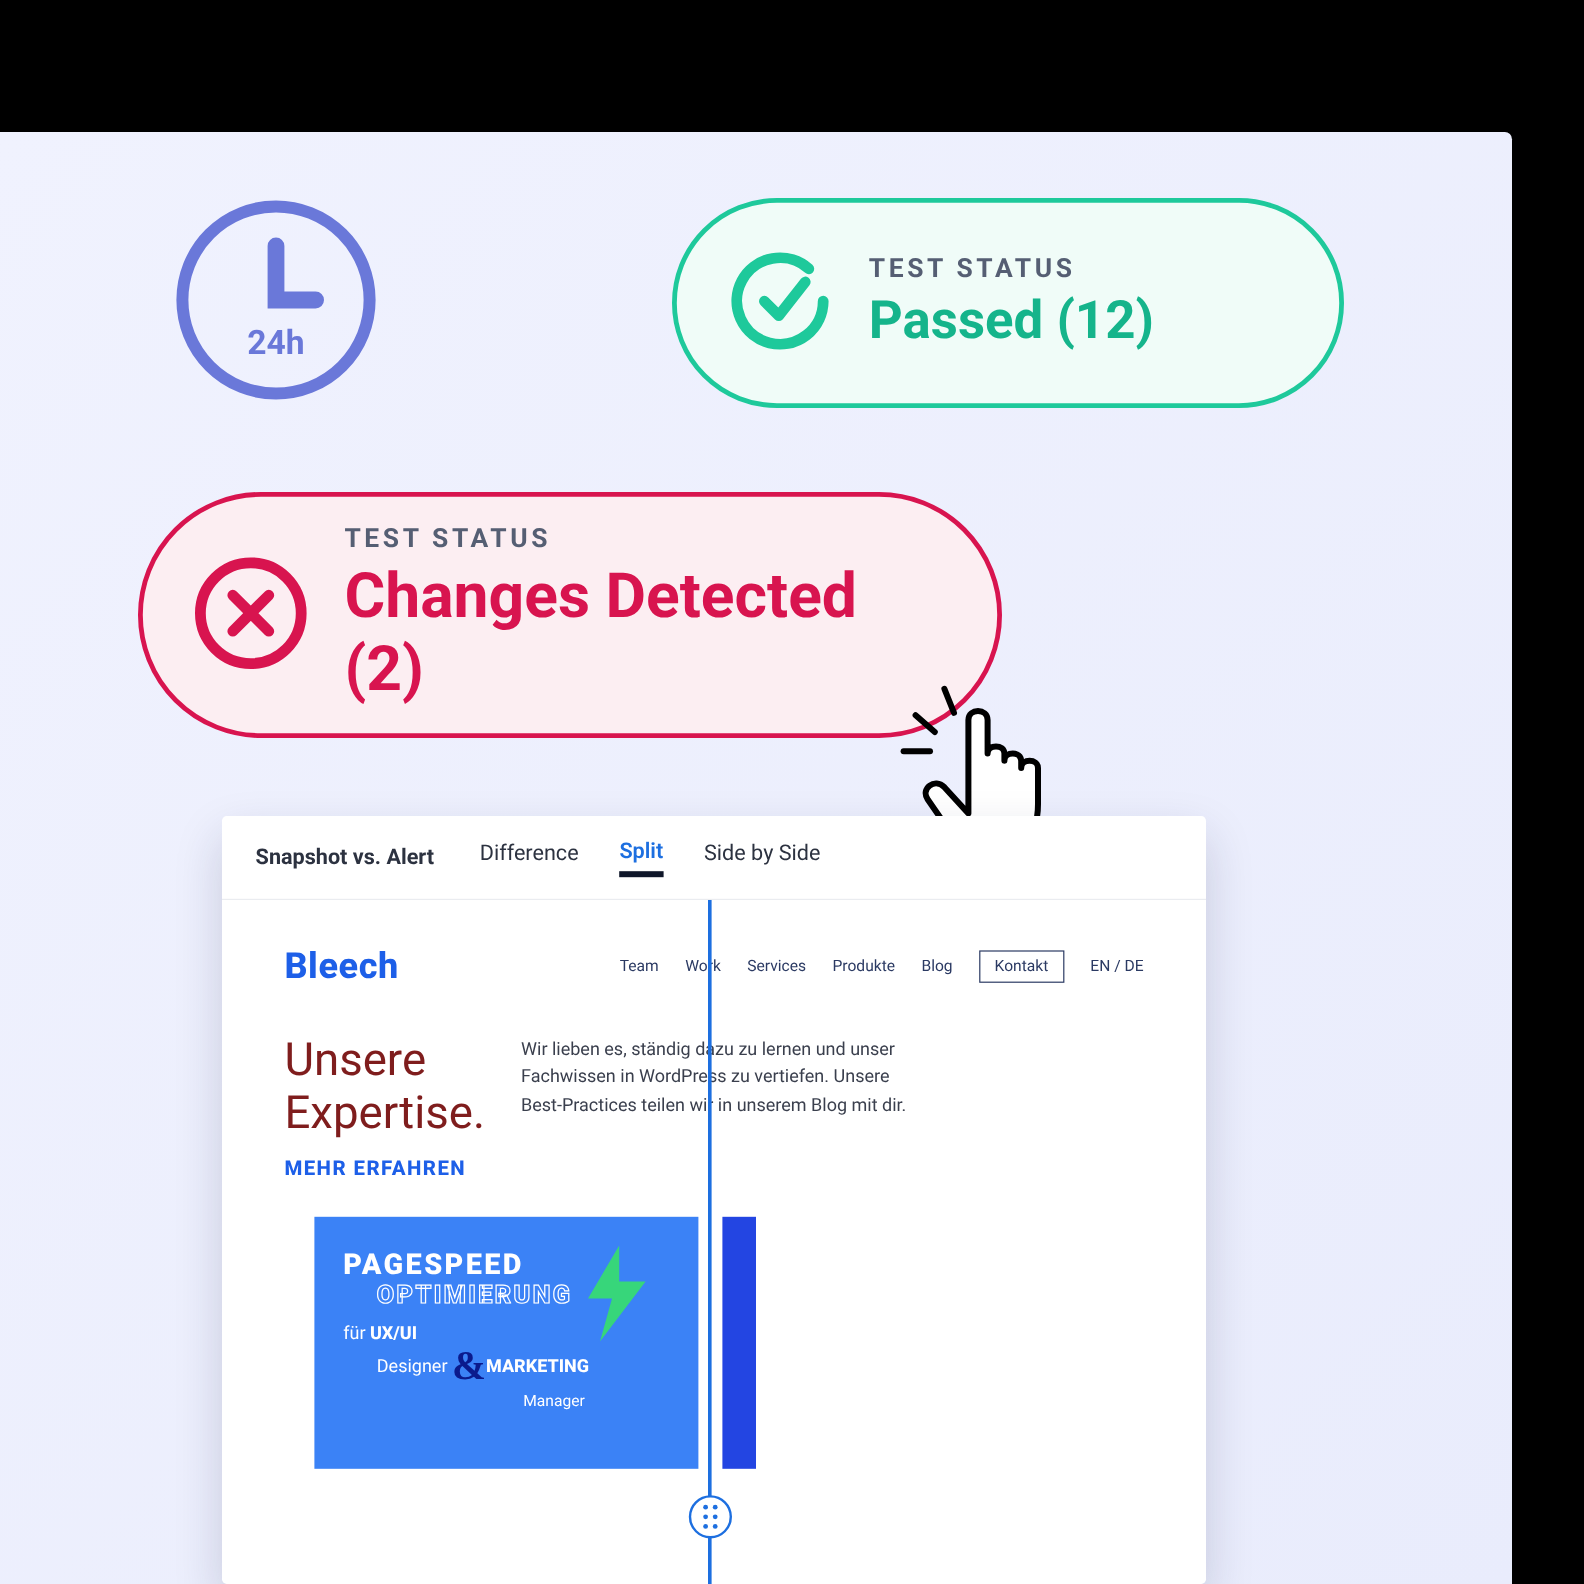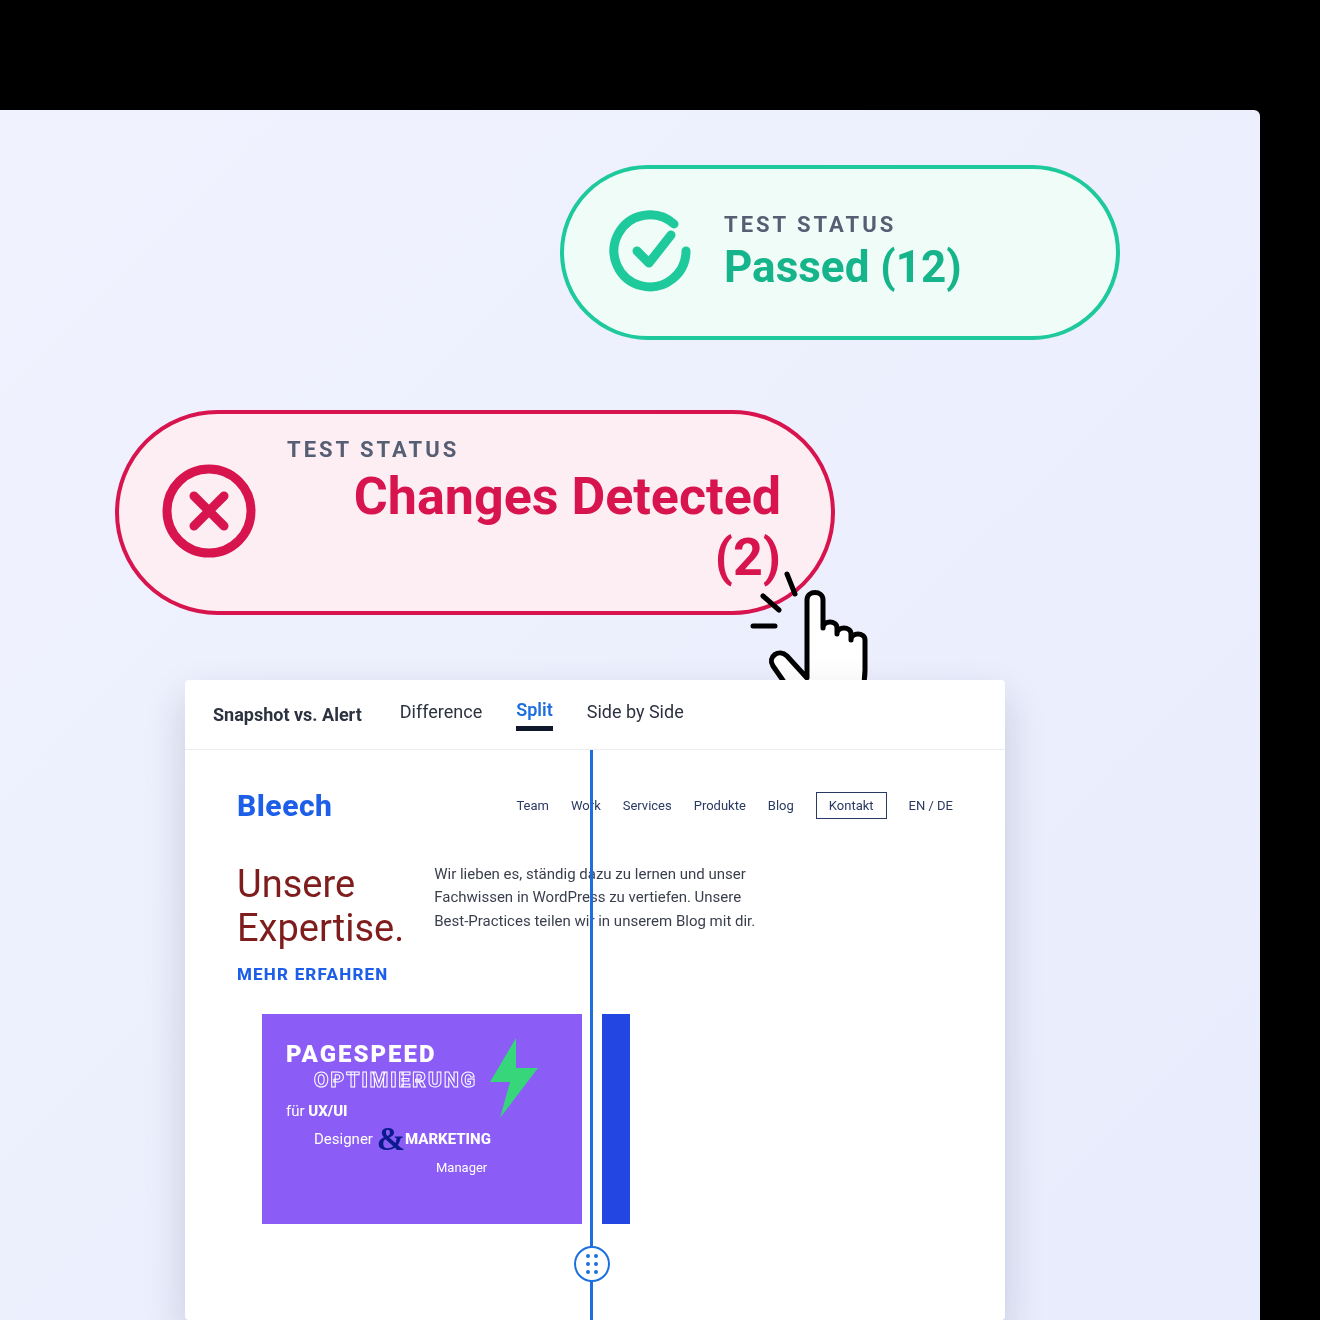--- a/index.html
+++ b/index.html
@@ -59,21 +59,21 @@
   .pill-icon { flex: 0 0 auto; margin-right: 28px; }
   .pill-text { display: flex; flex-direction: column; }
   .pill-label {
     font-size: 22px; font-weight: 700; letter-spacing: 3px;
     color: #555E73;
   }
   .pill-value-pass {
     font-size: 44px; font-weight: 700; color: #15B48B; margin-top: 4px;
   }
   .pill-value-change {
-    font-size: 52px; font-weight: 700; color: #D8144F; margin-top: 4px; text-align: right;
+    font-size: 52px; font-weight: 700; color: #D8144F; margin-top: 4px;
   }
   
   .hand {
     position: absolute;
     top: 450px; left: 745px;
     width: 160px; height: 160px;
   }
   
   .panel {
     position: absolute;
@@ -113,21 +113,21 @@
   .brand { color:#1D5FE8; font-weight:800; font-size:30px; letter-spacing:.5px;}
   .nav-links { display:flex; align-items:center; gap:22px; font-size:13px; color:#2B3A63;}
   .nav-links .kontakt { border:1px solid #2B3A63; padding:5px 12px; }
   .nav-links .de { }
   .site-hero { display:flex; padding: 30px 30px 0 30px; gap:30px;}
   .hero-left h1 { font-size:38px; line-height:1.15; font-weight:400; color:#7f1d1d;}
   .hero-left .more { color:#1D5FE8; font-size:17px; font-weight:800; letter-spacing:1.2px; margin-top:14px;}
   .hero-right { font-size:15px; color:#3A3F4D; line-height:1.55; max-width:330px;}
   .cards { display:flex; gap:20px; padding: 30px 0 0 55px;}
   .card-blue {
-    width:320px; height:210px; background:#8b5cf6; color:#fff;
+    width:320px; height:210px; background:#3b82f6; color:#fff;
     padding:26px 24px; position:relative;
   }
   .card-blue .l1 { font-size:24px; font-weight:900; letter-spacing:2px;}
   .card-blue .l2 { font-size:21px; font-weight:900; letter-spacing:2px;
     -webkit-text-stroke:1px #fff; color:transparent; margin-left:28px;}
   .card-blue .l3 { font-size:15px; margin-top:10px;}
   .card-blue .l3 b { font-weight:800;margin-top:20px;}
   .card-blue .amp { font-family: Georgia, serif; font-size:34px; font-weight:900; color:#0B1A8C; vertical-align:-6px;}
   .card-blue .mk { font-size:15px; }
   .card-blue .mg { font-size:13px; margin-left:8px;}
@@ -148,20 +148,27 @@
   .dots span { width:4px; height:4px; background:#1D6FE0; border-radius:50%;}
 </style>
 </head>
 <body>
 
 <div class="blue-tab"></div>
 <div class="top-bar"></div>
 
 <div class="canvas">
 
+  <div class="clock">
+    <svg viewBox="0 0 170 170" width="170" height="170">
+      <circle cx="85" cy="85" r="78" fill="none" stroke="#6A78D9" stroke-width="10"></circle>
+      <path d="M85 40 L85 85 L118 85" fill="none" stroke="#6A78D9" stroke-width="14" stroke-linecap="round"></path>
+      <text x="85" y="130" text-anchor="middle" font-size="28" font-weight="700" fill="#6A78D9" font-family="inherit">24h</text>
+    </svg>
+  </div>
 
   <div class="pill pill-pass">
     <span class="pill-icon">
       <svg width="92" height="92" viewBox="0 0 92 92">
         <path d="M82 46 a36 36 0 1 1 -12 -27" fill="none" stroke="#1EC99B" stroke-width="9" stroke-linecap="round"></path>
         <path d="M33 46 l12 12 l22 -28" fill="none" stroke="#1EC99B" stroke-width="9" stroke-linecap="round" stroke-linejoin="round"></path>
       </svg>
     </span>
     <span class="pill-text">
       <span class="pill-label">TEST STATUS</span>

